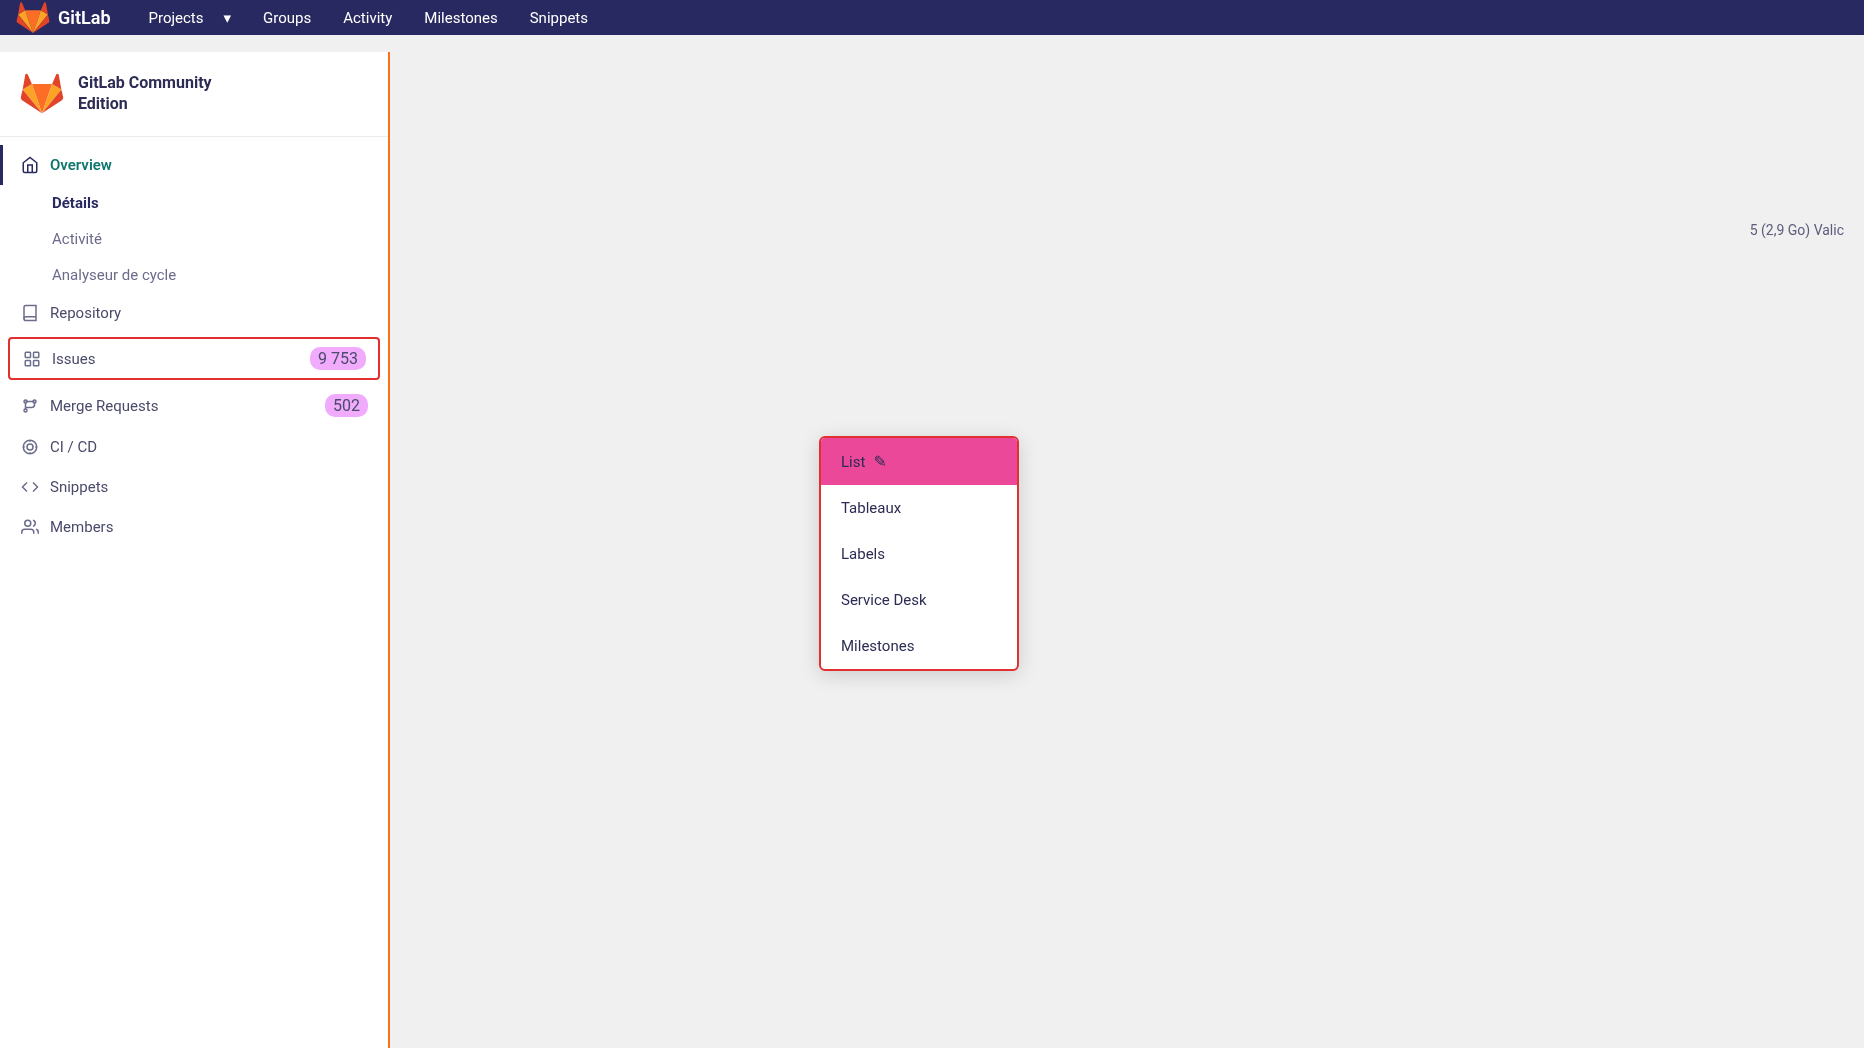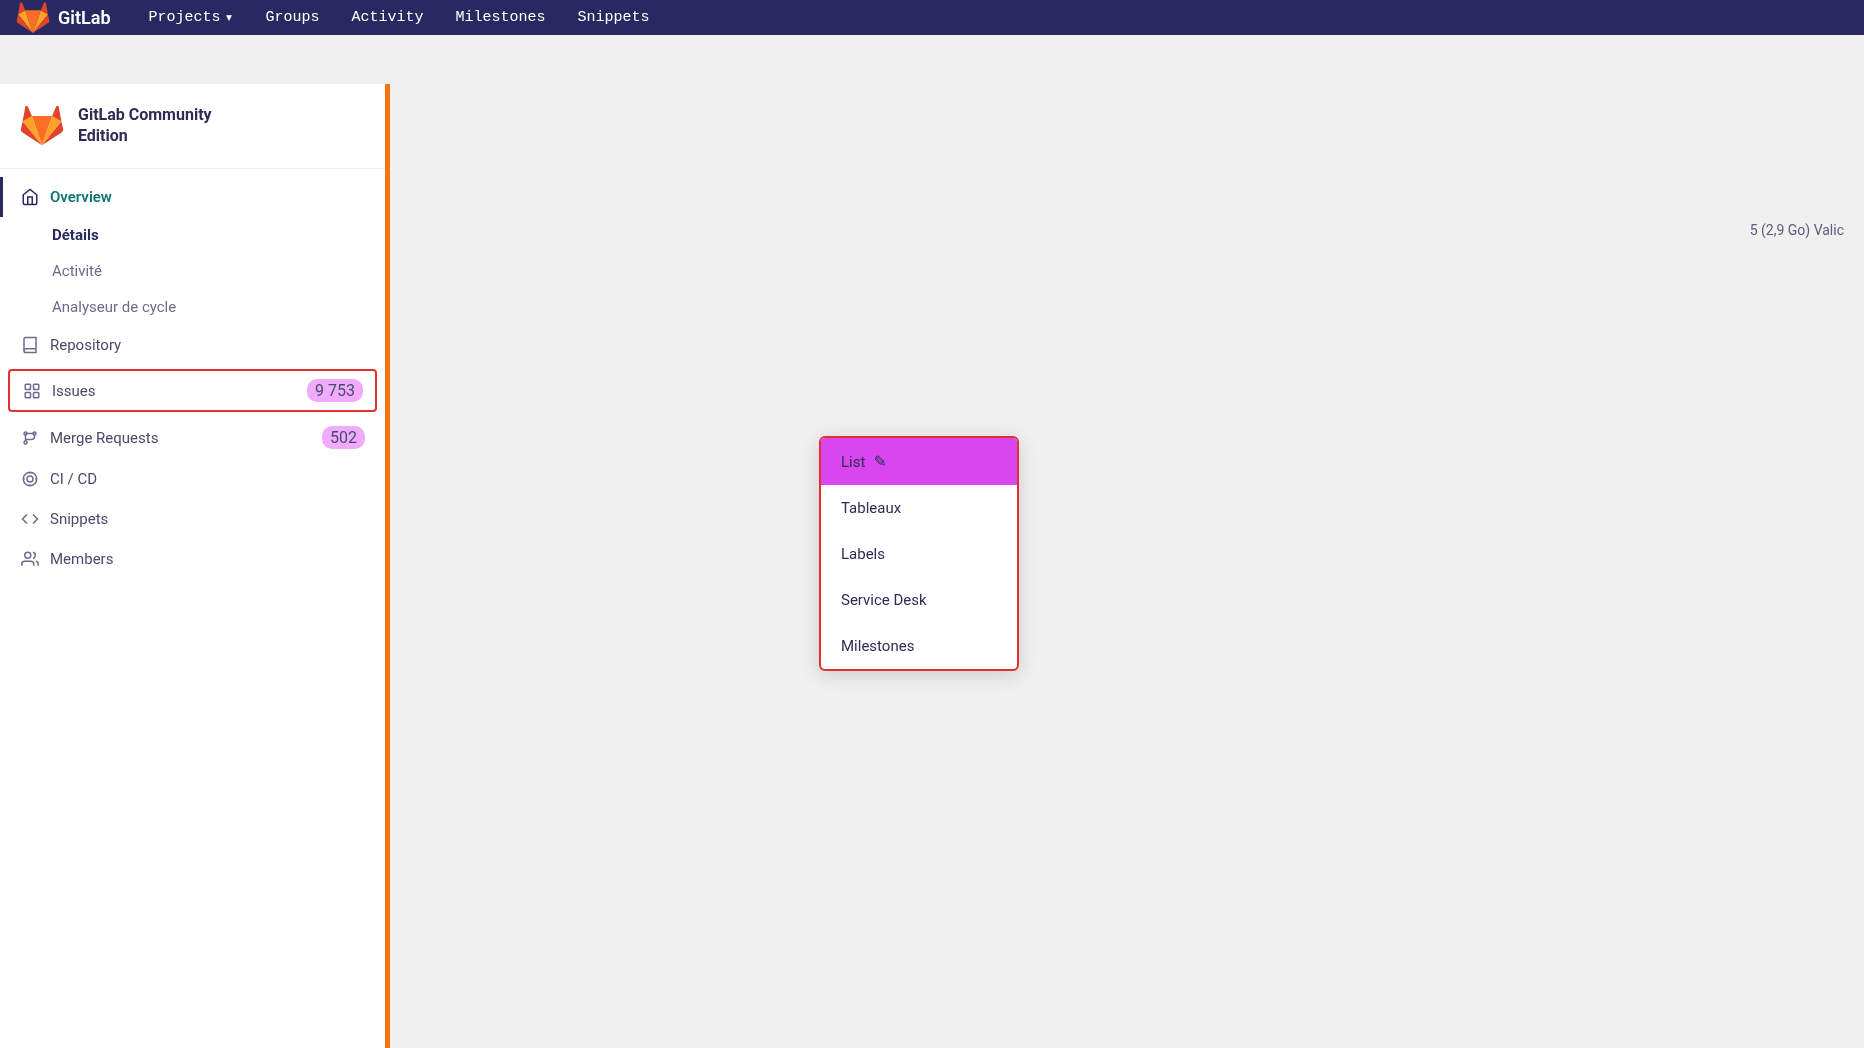--- a/index.html
+++ b/index.html
@@ -45,38 +45,36 @@
       gap: 4px;
     }
     .nav-item {
       color: #fff;
       padding: 8px 14px;
       font-size: 15px;
       cursor: pointer;
       border-radius: 4px;
       display: flex;
       align-items: center;
-      gap: 4px;
-      font-family: Liberation Mono, monospace;
+      gap: 20px;
     }
 
     
     .main-layout {
       display: flex;
       margin-top: 52px;
       min-height: calc(1048px - 52px);
     }
 
     
     .sidebar {
       width: 390px;
       background: #fff;
-      border-right: 5px solid #f97316;
+      border-right: 2px solid #f97316;
       flex-shrink: 0;
-      margin-top: 32px;
     }
 
     .sidebar-header {
       display: flex;
       align-items: center;
       gap: 14px;
       padding: 20px 20px;
       border-bottom: 1px solid #e9ecef;
     }
     .sidebar-logo {
@@ -159,21 +157,21 @@
       overflow: hidden;
     }
     .dropdown-item {
       padding: 14px 20px;
       font-size: 15px;
       color: #2c2c54;
       cursor: pointer;
       display: flex;
       align-items: center;
     }
-    .dropdown-item.hovered { background: #d946ef; }
+    .dropdown-item.hovered { background: #ec4899; }
 
     
     .info-bar {
       position: absolute;
       right: 0;
       top: 160px;
       padding: 10px 20px;
       font-size: 14px;
       color: #5c5c7c;
     }

